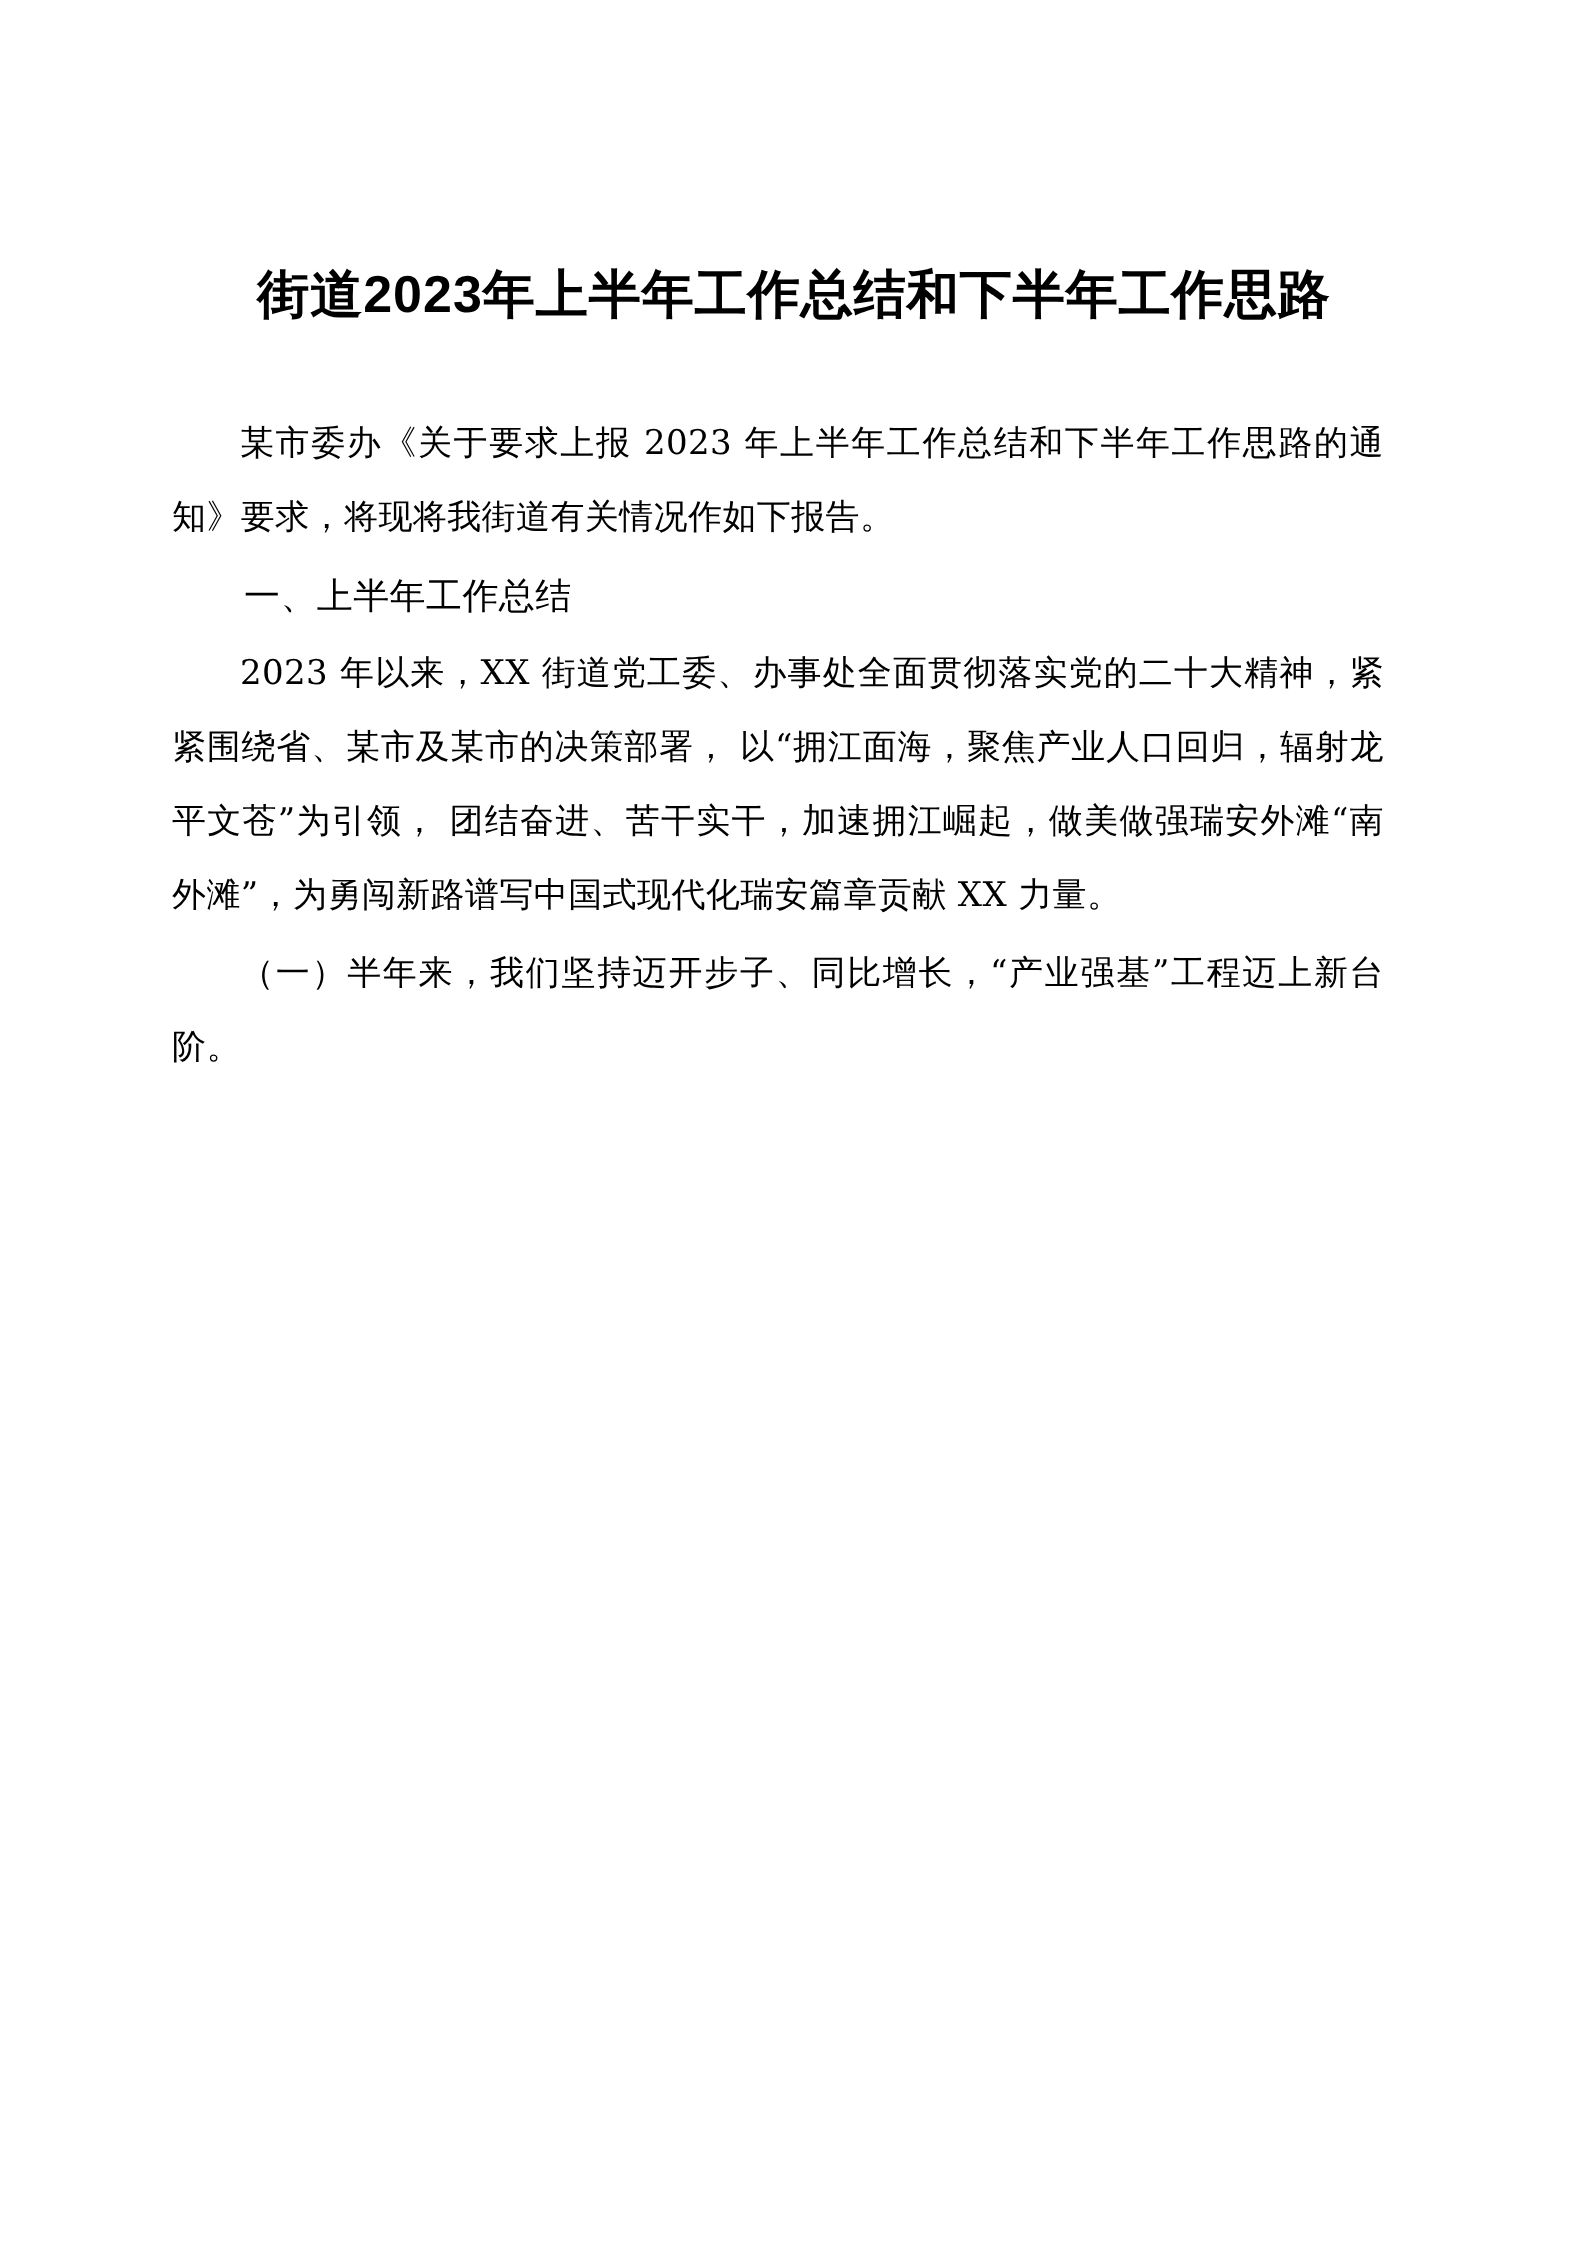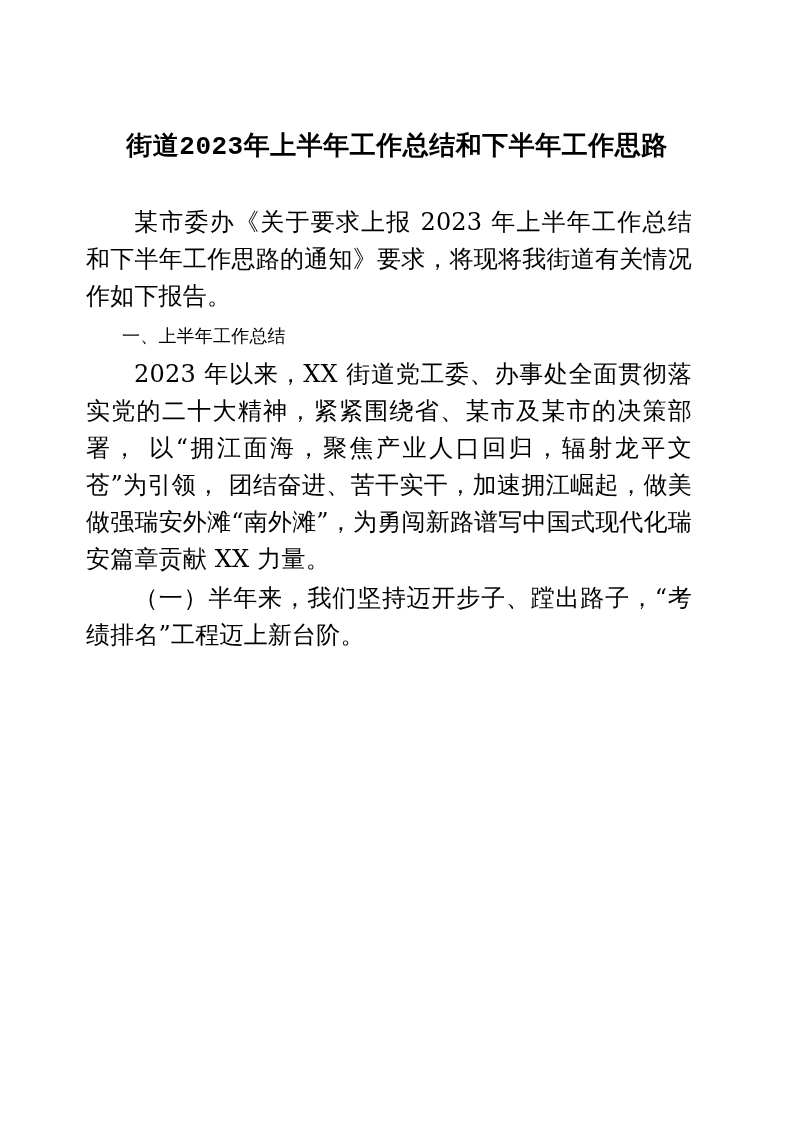--- a/index.html
+++ b/index.html
@@ -15,34 +15,34 @@
     -webkit-font-smoothing: antialiased;
   }
   .page {
     box-sizing: border-box;
     width: 794px;
     height: 1122px;
     padding: 96px 86px 80px 86px;
     position: relative;
   }
   .doc-title {
-    font-family: Liberation Mono, monospace;
+    font-family: Liberation Sans, sans-serif;
     font-weight: bold;
     font-size: 26px;
     line-height: 46px;
     text-align: center;
     letter-spacing: 0.5px;
     margin: 28px 0 0 0;
     padding: 0 6px;
   }
   .body-block {
     margin-top: 34px;
   }
   p.para {
-    font-size: 24px;
+    font-size: 17px;
     line-height: 37px;
     text-align: justify;
     text-justify: inter-ideograph;
     margin: 0 16px 2px 0;
     text-indent: 2em;
     letter-spacing: 0.2px;
   }
   p.heading-para {
     font-size: 18px;
     line-height: 37px;
@@ -58,17 +58,17 @@
 
   <h1 class="doc-title">街道2023年上半年工作总结和下半年工作思路</h1>
 
   <div class="body-block">
     <p class="para">某市委办《关于要求上报 2023 年上半年工作总结和下半年工作思路的通知》要求，将现将我街道有关情况作如下报告。</p>
 
     <p class="heading-para">一、上半年工作总结</p>
 
     <p class="para">2023 年以来，XX 街道党工委、办事处全面贯彻落实党的二十大精神，紧紧围绕省、某市及某市的决策部署， 以“拥江面海，聚焦产业人口回归，辐射龙平文苍”为引领， 团结奋进、苦干实干，加速拥江崛起，做美做强瑞安外滩“南外滩”，为勇闯新路谱写中国式现代化瑞安篇章贡献 XX 力量。</p>
 
-    <p class="para">（一）半年来，我们坚持迈开步子、蹚出路子，“考绩排名”工程迈上新台阶。</p>
+    <p class="para">（一）半年来，我们坚持迈开步子、同比增长，“产业强基”工程迈上新台阶。</p>
 
   </div>
 
 </div>
 
 </body></html>

